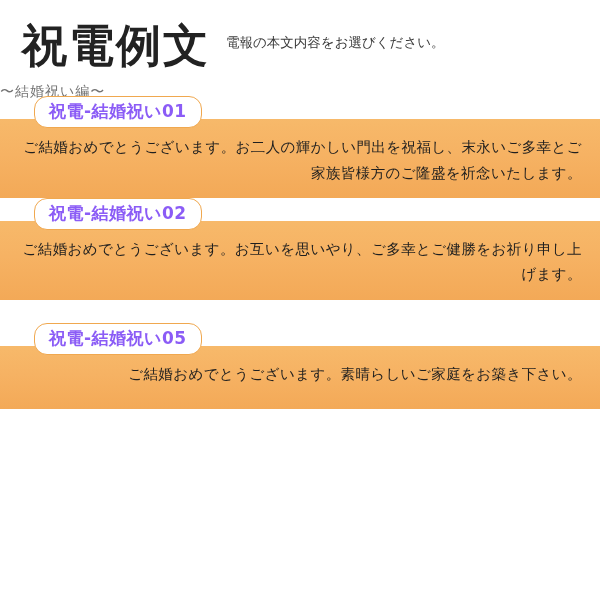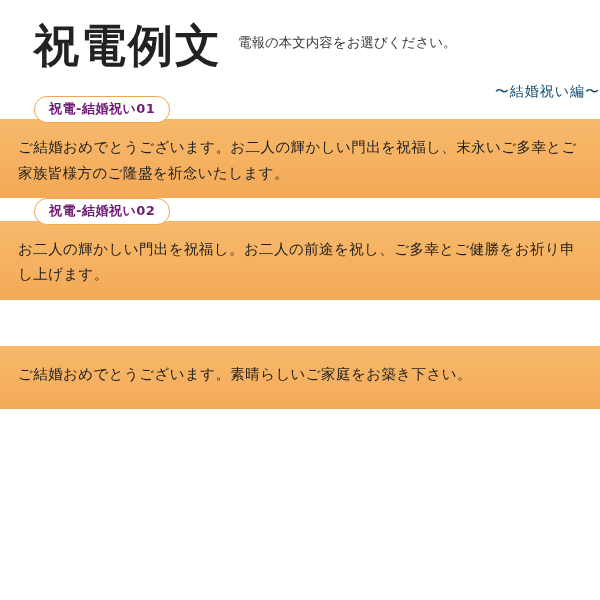--- a/index.html
+++ b/index.html
@@ -21,21 +21,20 @@
     background: #ffffff;
   }
 
   
   .header {
     position: relative;
     display: flex;
     align-items: flex-start;
     padding: 18px 18px 0 22px;
     box-sizing: border-box;
-    margin-left: 12px;
   }
   .main-title {
     font-size: 45px;
     font-weight: bold;
     letter-spacing: 2px;
     color: #222222;
     line-height: 1.05;
     white-space: nowrap;
     margin-top: 4px;
     font-family: "DejaVu Serif", "Liberation Serif", serif;
@@ -49,59 +48,60 @@
   }
   .subtitle-line {
     font-size: 13.5px;
     color: #3a3a3a;
     line-height: 1.5;
     white-space: nowrap;
   }
 
   
   .section-label {
-    text-align: right;
+    text-align: left;
     font-size: 14px;
-    color: #0c4a6e;
+    color: #737373;
     margin-top: 14px;
     margin-bottom: 6px;
     letter-spacing: 1px;
   }
 
   
   .entries {
     position: relative;
   }
   .entry {
     position: relative;
     margin-bottom: 11px;
   }
   .entry-body {
     position: relative;
     background: linear-gradient(180deg, #f7b96a 0%, #f6b263 45%, #f3a957 100%);
     padding: 16px 18px 12px 18px;
     box-sizing: border-box;
+    text-align: right;
   }
   .entry-body-inner {
     font-size: 14.5px;
     color: #1f1f1f;
     line-height: 1.75;
     letter-spacing: 0.4px;
   }
   
   .tag {
     position: absolute;
     top: -11px;
     left: 34px;
     background: #ffffff;
     border: 1.5px solid #f0a84f;
     border-radius: 13px;
     padding: 3px 14px 4px 14px;
-    font-size: 13px;
-    color: #701a75;
+    font-size: 17px;
+    color: #8b5cf6;
     font-weight: bold;
     letter-spacing: 0.5px;
     white-space: nowrap;
     z-index: 3;
   }
   .entry-wrap {
     position: relative;
     padding-top: 12px;
   }
 
@@ -129,28 +129,29 @@
     <div class="entry entry-wrap">
       <div class="tag">祝電-結婚祝い01</div>
       <div class="entry-body">
         <div class="entry-body-inner">ご結婚おめでとうございます。お二人の輝かしい門出を祝福し、末永いご多幸とご家族皆様方のご隆盛を祈念いたします。</div>
       </div>
     </div>
 
     <div class="entry entry-wrap">
       <div class="tag">祝電-結婚祝い02</div>
       <div class="entry-body">
-        <div class="entry-body-inner">お二人の輝かしい門出を祝福し。お二人の前途を祝し、ご多幸とご健勝をお祈り申し上げます。</div>
+        <div class="entry-body-inner">ご結婚おめでとうございます。お互いを思いやり、ご多幸とご健勝をお祈り申し上げます。</div>
       </div>
     </div>
 
 
     <div class="entry entry-wrap">
     </div>
 
     <div class="entry entry-wrap">
+      <div class="tag">祝電-結婚祝い05</div>
       <div class="entry-body">
         <div class="entry-body-inner">ご結婚おめでとうございます。素晴らしいご家庭をお築き下さい。</div>
       </div>
     </div>
 
   </div>
 </div>
 
 </body></html>

